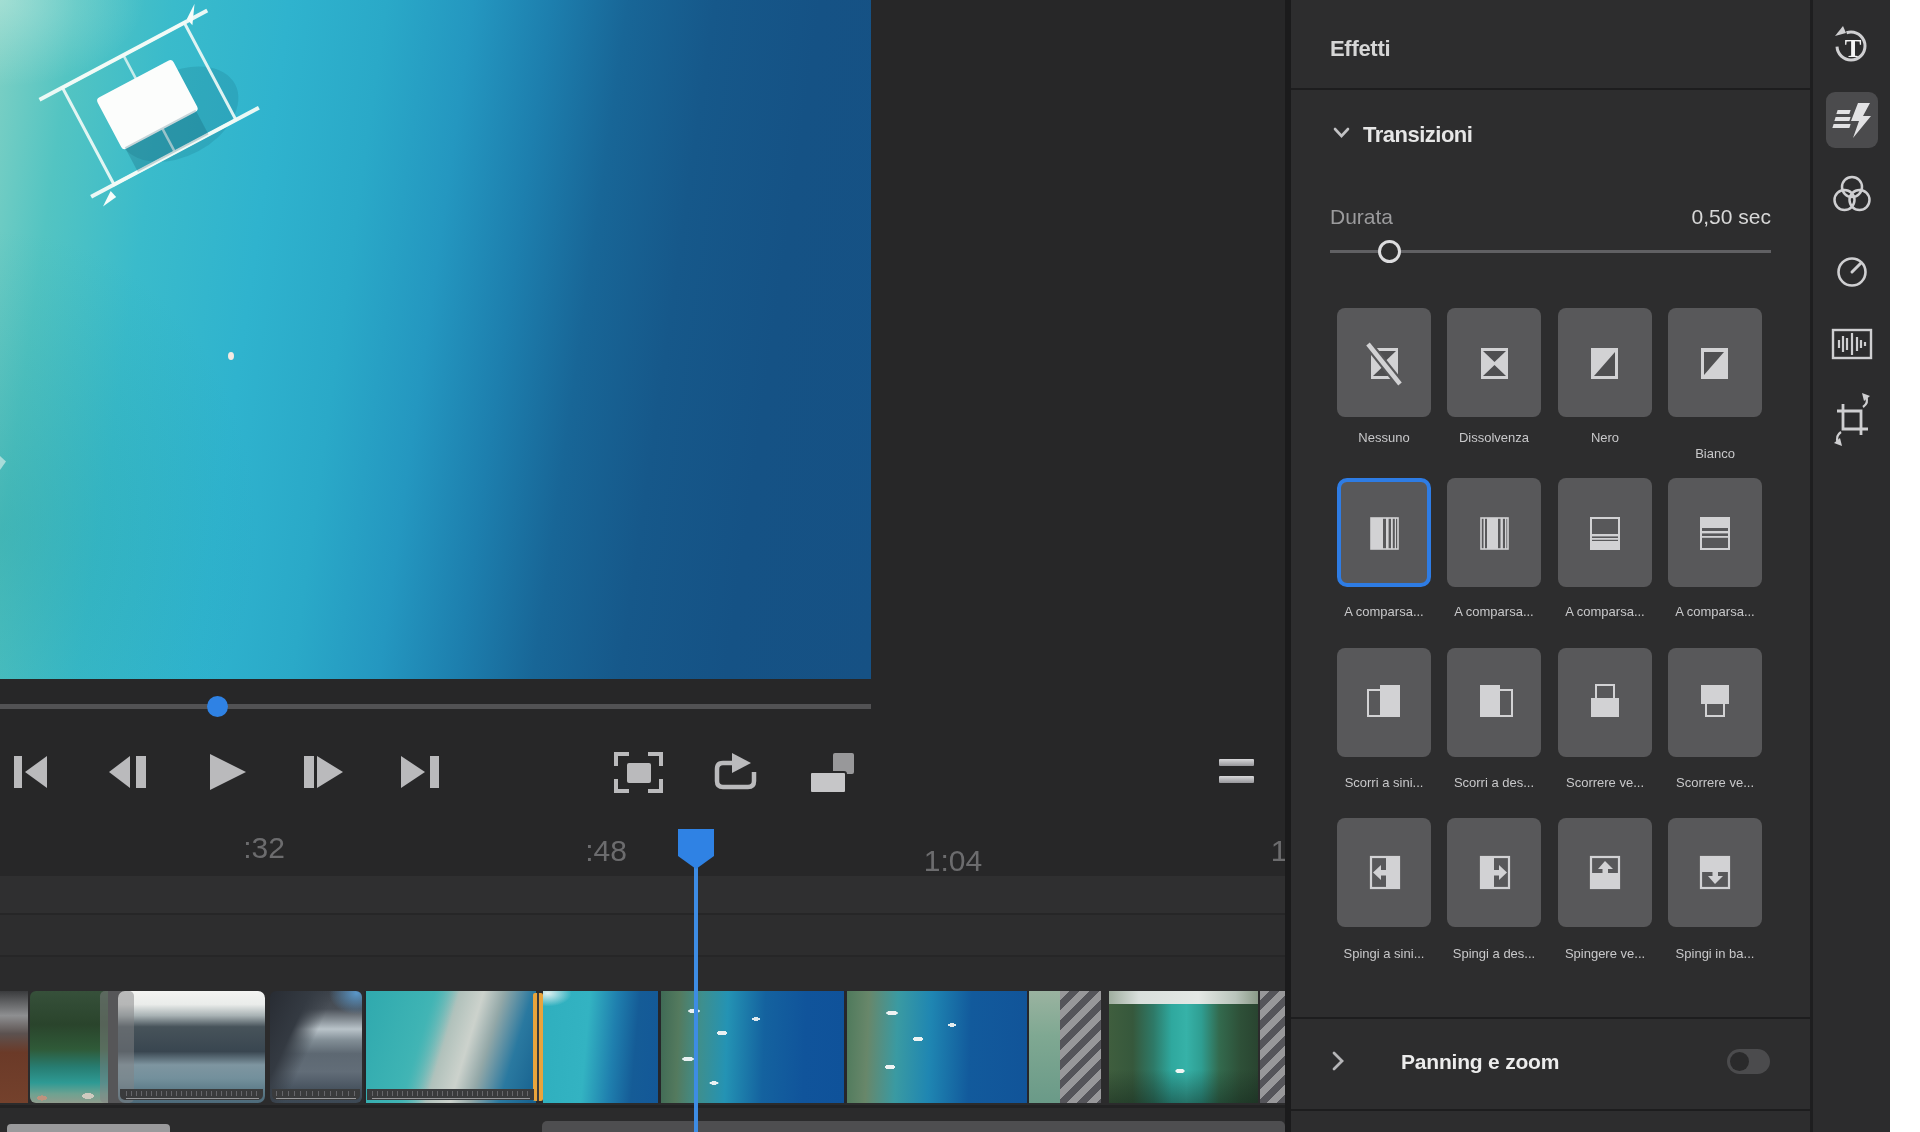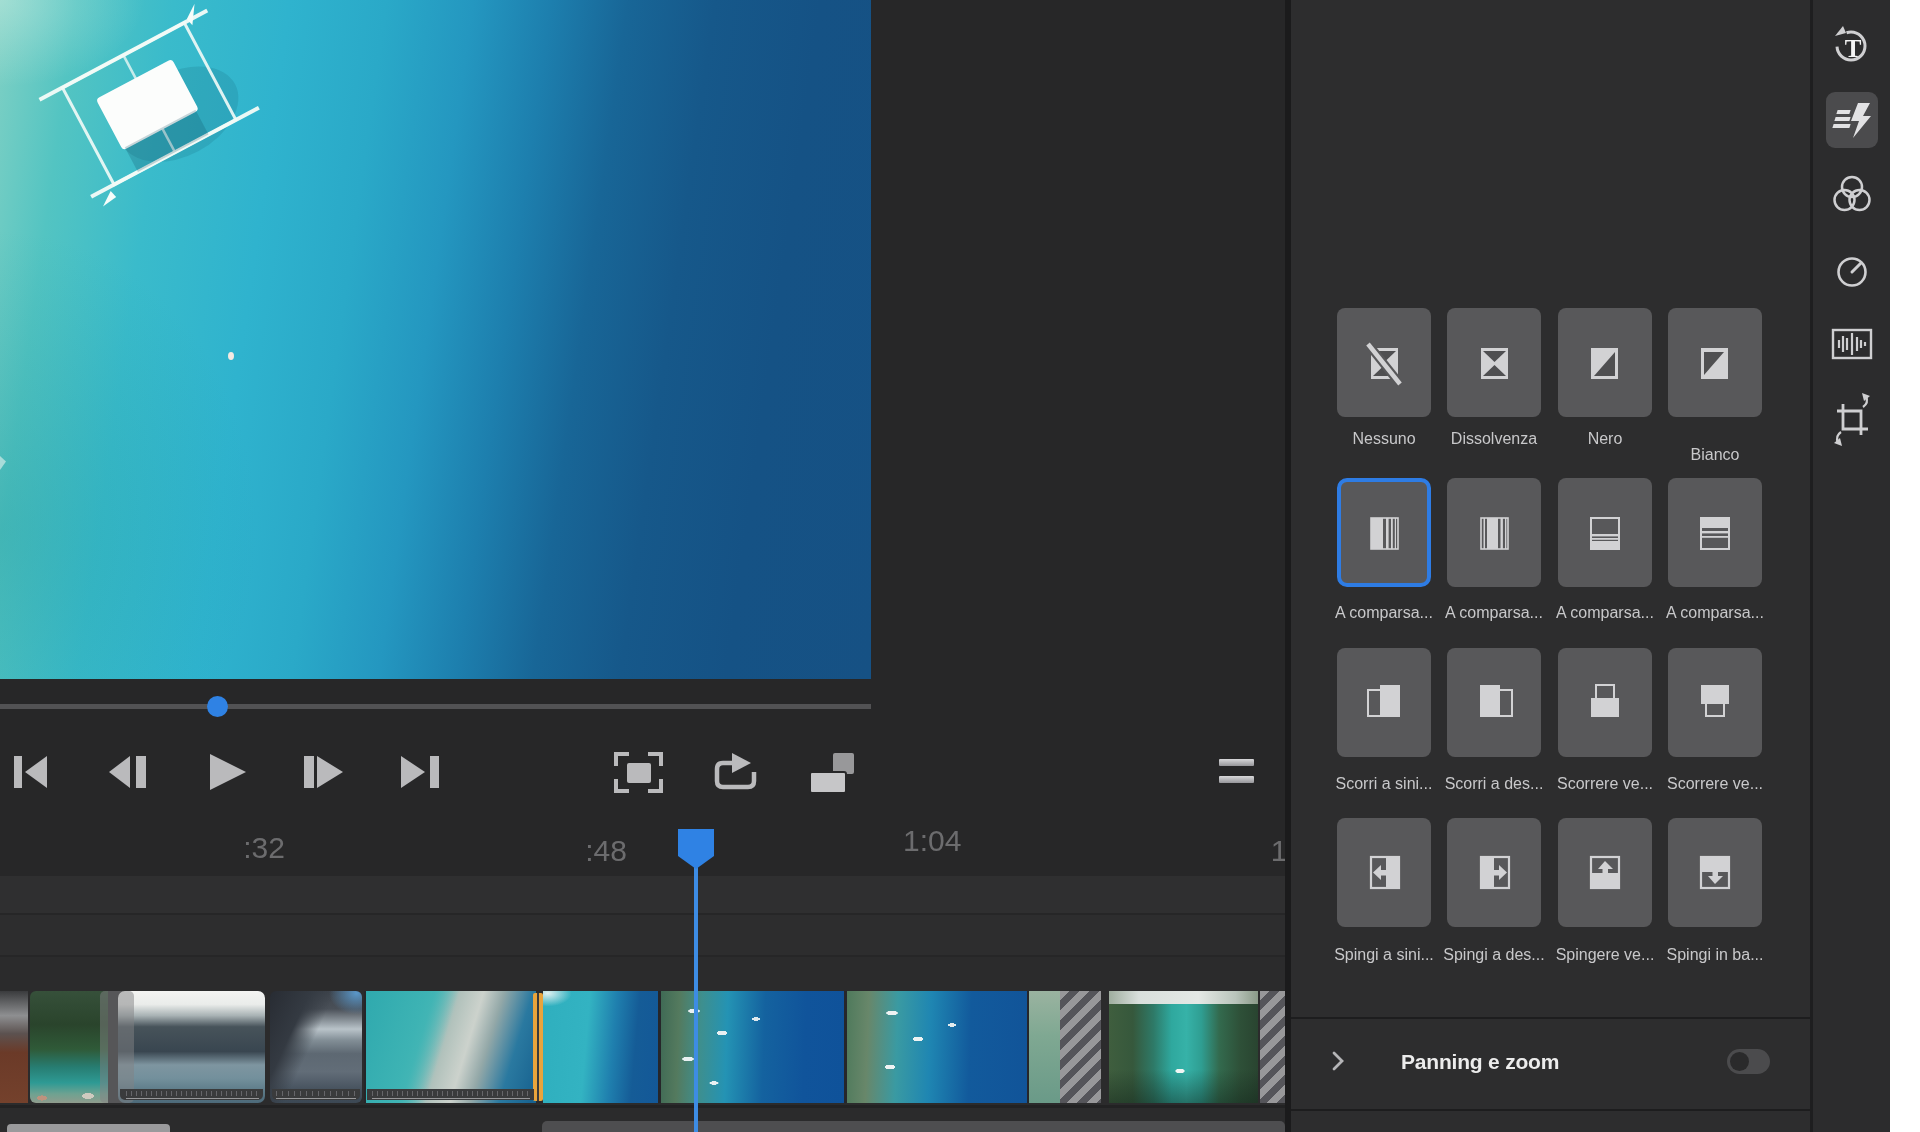--- a/index.html
+++ b/index.html
@@ -64,21 +64,21 @@
     </g>
     <polygon points="732,7 751,17 732,27" fill="#bababc"></polygon>
   </svg>
 
   <div class="abs" style="left:1219px;top:759px;width:35px;height:7px;background:linear-gradient(180deg,#d8d8da,#96969a);border-radius:1px;"></div>
   <div class="abs" style="left:1219px;top:776px;width:35px;height:7px;background:linear-gradient(180deg,#d8d8da,#96969a);border-radius:1px;"></div>
 
   <div class="abs" style="left:0;top:820px;width:1285px;height:56px;overflow:hidden;color:#6c6c6e;font-size:30px;">
     <div class="abs" style="left:214px;top:11px;width:100px;text-align:center;">:32</div>
     <div class="abs" style="left:556px;top:14px;width:100px;text-align:center;">:48</div>
-    <div class="abs" style="left:903px;top:4px;width:100px;">1:04</div>
+    <div class="abs" style="left:903px;top:24px;width:100px;text-align:center;">1:04</div>
     <div class="abs" style="left:1250px;top:14px;width:100px;text-align:center;">1:20</div>
   </div>
 
   <div class="abs" style="left:0;top:876px;width:1285px;height:256px;background:#2b2b2c;">
     <div class="abs" style="left:0;top:0;width:1285px;height:37px;background:#2f2f30;"></div>
     <div class="abs" style="left:0;top:39px;width:1285px;height:40px;background:#2d2d2e;"></div>
     <div class="abs" style="left:0;top:37px;width:1285px;height:2px;background:#262627;"></div>
     <div class="abs" style="left:0;top:79px;width:1285px;height:2px;background:#262627;"></div>
     <div class="abs" style="left:0;top:229px;width:1285px;height:3px;background:#222223;"></div>
   </div>
@@ -169,20 +169,34 @@
   <div class="abs" style="left:694px;top:864px;width:4px;height:268px;background:#3d8ce4;"></div>
   <svg class="abs" style="left:677px;top:828px" width="38" height="42" viewBox="0 0 38 42">
     <path d="M1 1 H37 V28 L19 41 L1 28 Z" fill="#2f82e4"></path>
   </svg>
 
   <div class="abs" style="left:1285px;top:0;width:6px;height:1132px;background:#1b1b1c;"></div>
   <div class="abs" style="left:1291px;top:0;width:519px;height:1132px;background:#2d2d2e;"></div>
   <div class="abs" style="left:1810px;top:0;width:3px;height:1132px;background:#1e1e1f;"></div>
   <div class="abs" style="left:1813px;top:0;width:77px;height:1132px;background:#2c2c2d;"></div>
 
+  <div class="abs" id="panel" style="left:1291px;top:0;width:519px;height:1132px;color:#d8d8d8;">
+    <div class="abs" style="left:39px;top:36px;font-size:22px;font-weight:600;letter-spacing:-0.3px;color:#d6d6d6;">Effetti</div>
+    <div class="abs" style="left:0;top:88px;width:519px;height:2px;background:#1d1d1e;"></div>
+
+    <svg class="abs" style="left:42px;top:127px" width="17" height="12" viewBox="0 0 17 12">
+      <path d="M2 2 L8.5 9 L15 2" fill="none" stroke="#c2c2c4" stroke-width="2.6" stroke-linecap="round"></path>
+    </svg>
+    <div class="abs" style="left:72px;top:122px;font-size:22px;font-weight:700;letter-spacing:-0.5px;color:#e6e6e6;">Transizioni</div>
+
+    <div class="abs" style="left:39px;top:205px;font-size:21px;color:#9b9b9d;">Durata</div>
+    <div class="abs" style="left:330px;top:205px;width:150px;text-align:right;font-size:21px;color:#d8d8d8;">0,50 sec</div>
+    <div class="abs" style="left:39px;top:250px;width:441px;height:3px;background:#606063;"></div>
+    <div class="abs" style="left:87px;top:240px;width:23px;height:23px;border-radius:50%;border:3px solid #dcdcde;background:#2d2d2e;"></div>
+  </div>
 
   <div class="abs tile" style="left:1337px;top:308px;"></div>
   <div class="abs tile" style="left:1447px;top:308px;"></div>
   <div class="abs tile" style="left:1558px;top:308px;"></div>
   <div class="abs tile" style="left:1668px;top:308px;"></div>
 
   <div class="abs tile sel" style="left:1337px;top:478px;"></div>
   <div class="abs tile" style="left:1447px;top:478px;"></div>
   <div class="abs tile" style="left:1558px;top:478px;"></div>
   <div class="abs tile" style="left:1668px;top:478px;"></div>
@@ -193,21 +207,21 @@
   <div class="abs tile" style="left:1668px;top:648px;"></div>
 
   <div class="abs tile" style="left:1337px;top:818px;"></div>
   <div class="abs tile" style="left:1447px;top:818px;"></div>
   <div class="abs tile" style="left:1558px;top:818px;"></div>
   <div class="abs tile" style="left:1668px;top:818px;"></div>
 
   <style>
     .tile { width:94px;height:109px;background:#58585a;border-radius:8px; }
     .sel  { border:4px solid #2e7ce4; border-radius:10px; }
-    .lbl  { position:absolute;font-size:16px;color:#c8c8ca;text-align:center;white-space:nowrap; }
+    .lbl  { position:absolute;font-size:13px;color:#c8c8ca;text-align:center;white-space:nowrap; }
   </style>
 
   <div class="lbl" style="left:1337px;top:430px;width:94px;">Nessuno</div>
   <div class="lbl" style="left:1440px;top:430px;width:108px;">Dissolvenza</div>
   <div class="lbl" style="left:1558px;top:430px;width:94px;">Nero</div>
   <div class="lbl" style="left:1668px;top:430px;width:94px;margin-top:16px;">Bianco</div>
   <div class="lbl" style="left:1330px;top:604px;width:108px;">A comparsa...</div>
   <div class="lbl" style="left:1440px;top:604px;width:108px;">A comparsa...</div>
   <div class="lbl" style="left:1551px;top:604px;width:108px;">A comparsa...</div>
   <div class="lbl" style="left:1661px;top:604px;width:108px;">A comparsa...</div>

